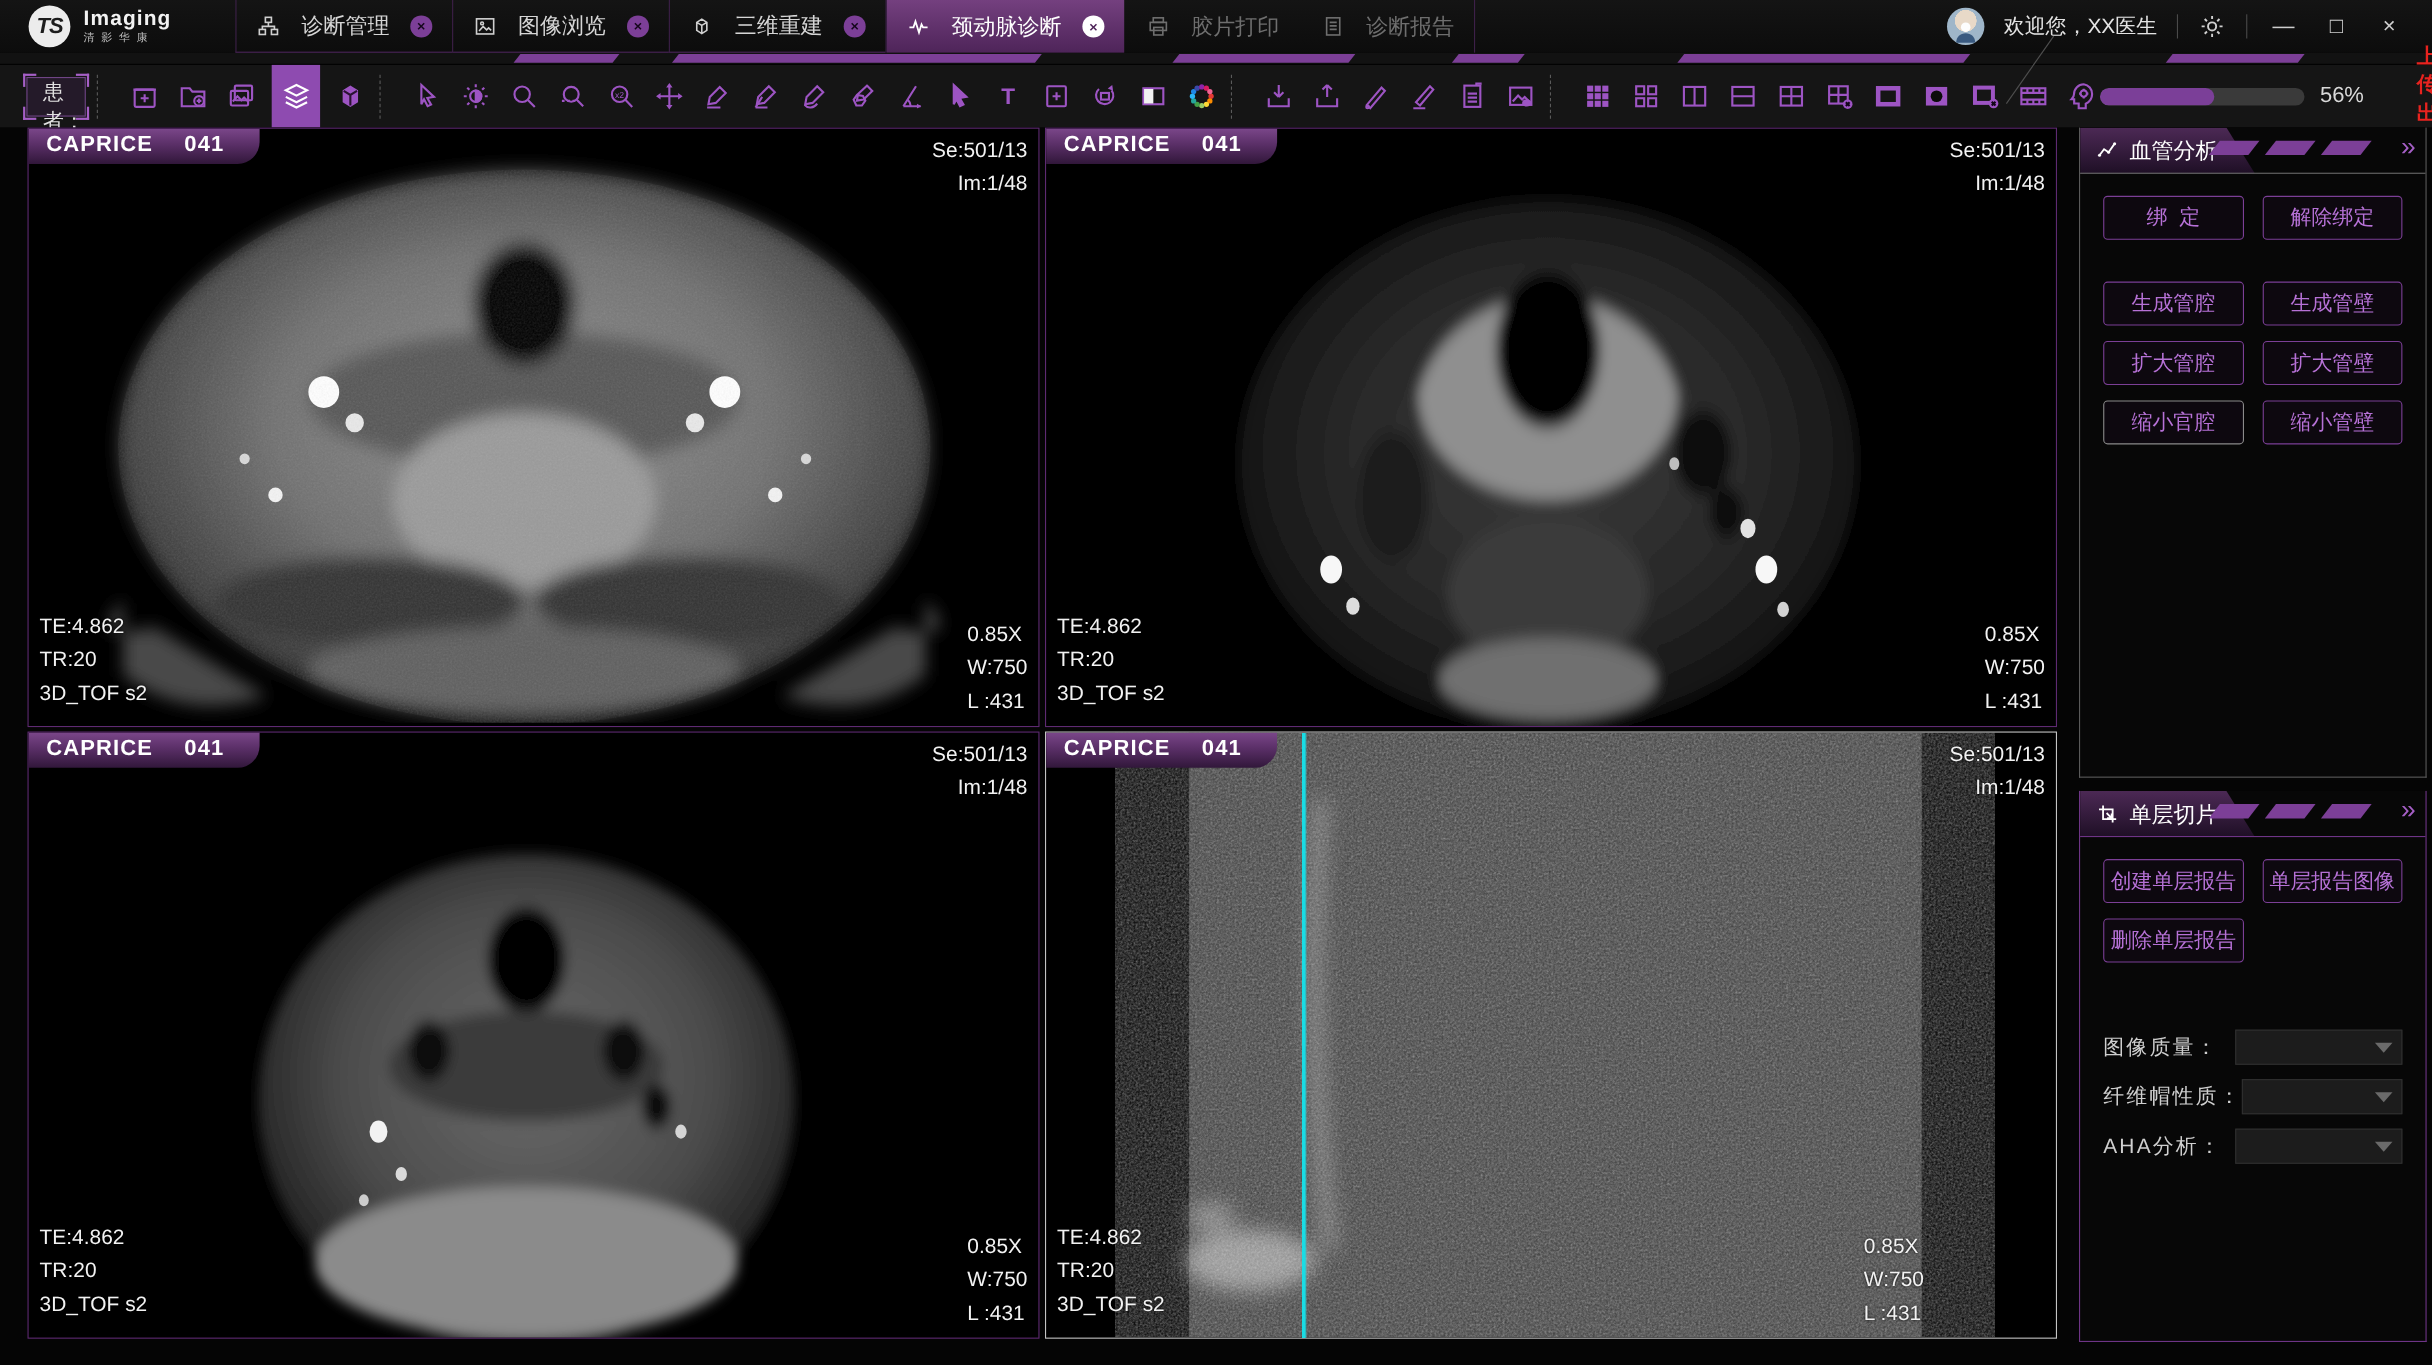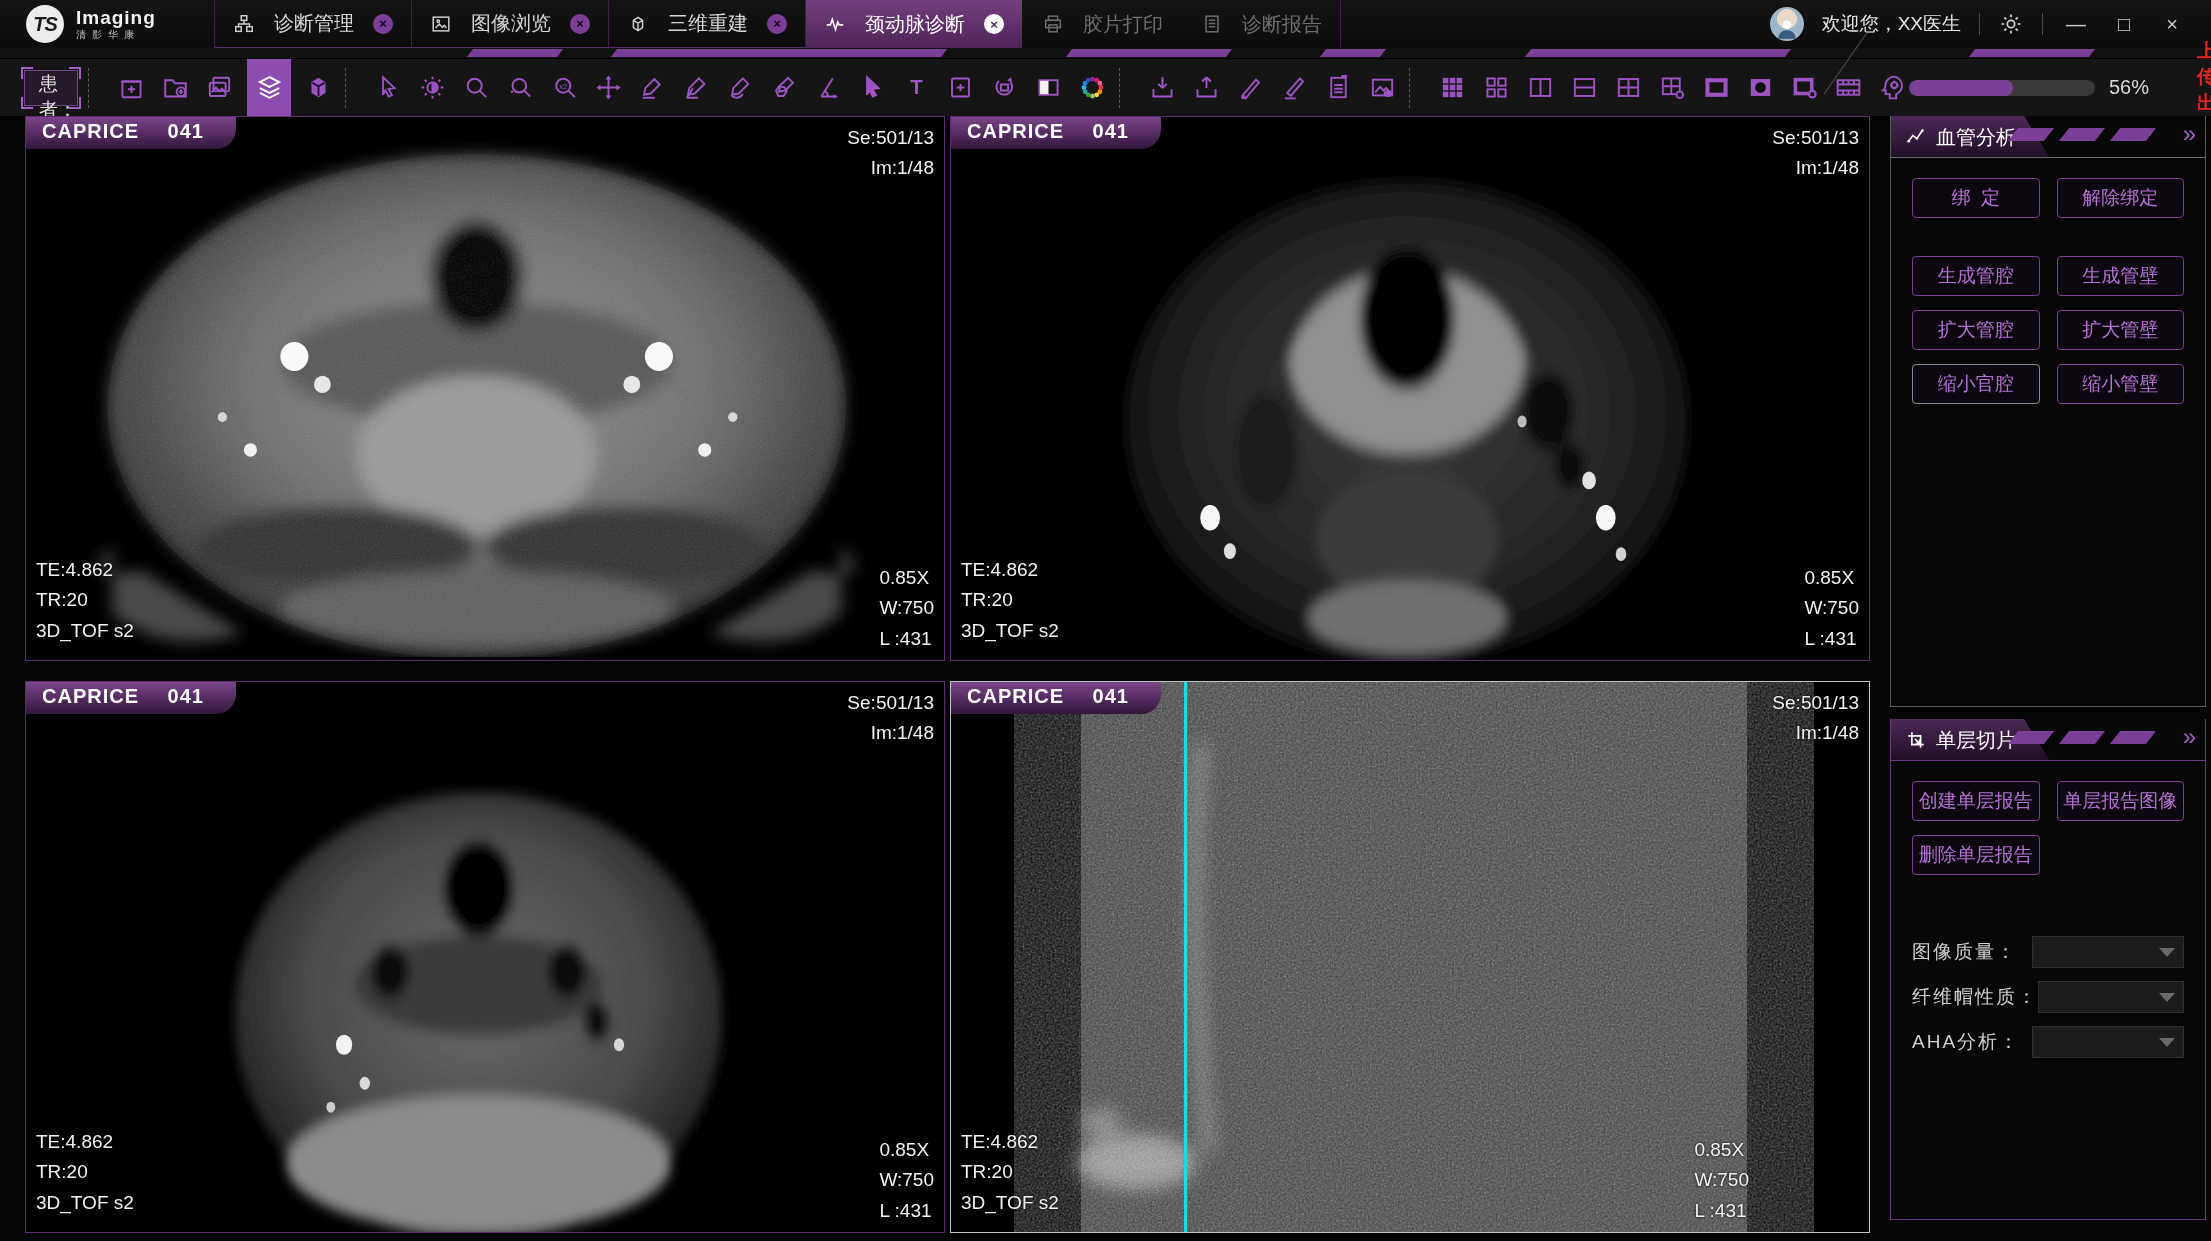--- a/index.html
+++ b/index.html
@@ -51,21 +51,21 @@
   .progress-zone{margin-left:auto;display:flex;flex-direction:row;align-items:center;padding-right:30px;position:relative;}
   .progress-zone::before{content:"";position:absolute;left:-64px;top:-8px;height:75px;width:1px;background:#4f4f4f;transform:rotate(35deg);}
   .prow{display:flex;align-items:center;gap:14px;}
   .ptrack{width:186px;height:16px;border-radius:8px;background:#3a3a3a;overflow:hidden;}
   .pfill{height:16px;border-radius:8px;background:#7b3f98;}
   .ppct{font-size:20px;color:#d8d8d8;}
   .perror{font-size:19px;font-weight:bold;color:#e8231f;margin:4px 0 0 48px;}
   
   .main{position:absolute;top:116px;left:0;right:0;bottom:0;background:#050505;}
   .viewgrid{position:absolute;left:25px;top:0;width:1770px;height:1101px;display:grid;
-       grid-template-columns:920px 920px;grid-template-rows:545px 552px;gap:20px 5px;}
+       grid-template-columns:920px 920px;grid-template-rows:545px 552px;gap:4px 5px;}
   .vp{position:relative;background:#000;border:1px solid #5e2a72;overflow:hidden;}
   .vp.selected{border-color:#c4c4c4;}
   .vp-tab{position:absolute;top:0;left:0;padding:3px 24px 6px 16px;min-width:170px;
        background:linear-gradient(180deg,#7a4689 0%,#5a2f67 45%,#31173a 100%);
        border-bottom-right-radius:20px;color:#fff;font-size:20px;font-weight:bold;letter-spacing:1px;z-index:5;}
   .vp-tab .num{margin-left:22px;}
   .ov{position:absolute;font-size:19px;color:#f2f2f2;line-height:1.6;z-index:4;text-shadow:0 0 3px #000;}
   .ov.tr{top:6px;right:10px;text-align:right;}
   .ov.bl{bottom:14px;left:10px;}
   .ov.br{bottom:6px;right:10px;text-align:left;}

